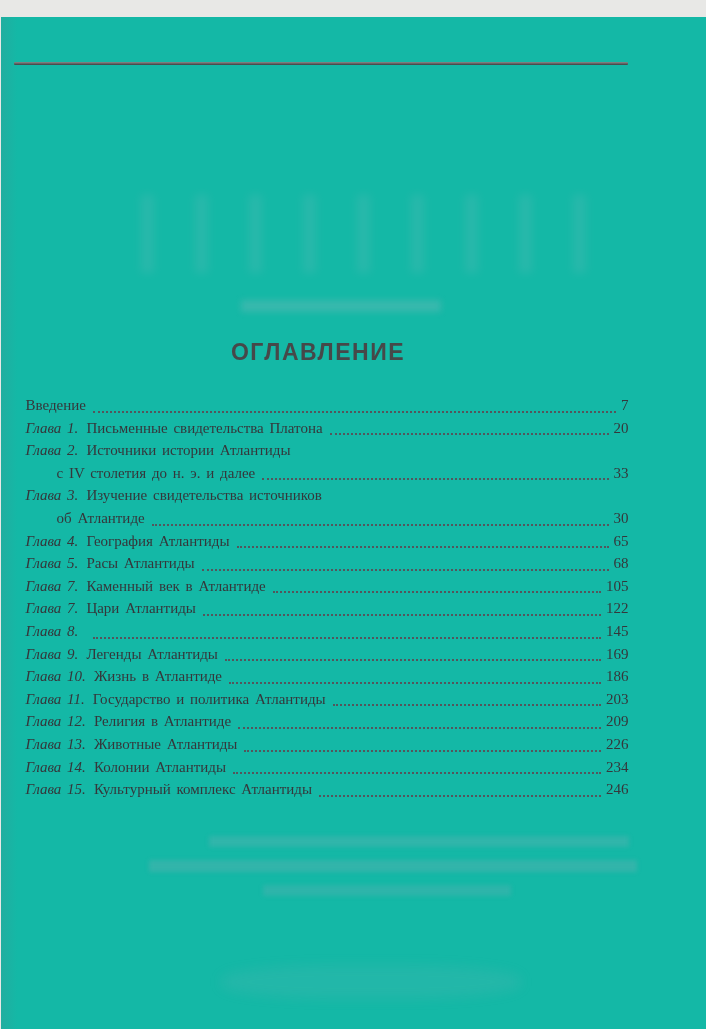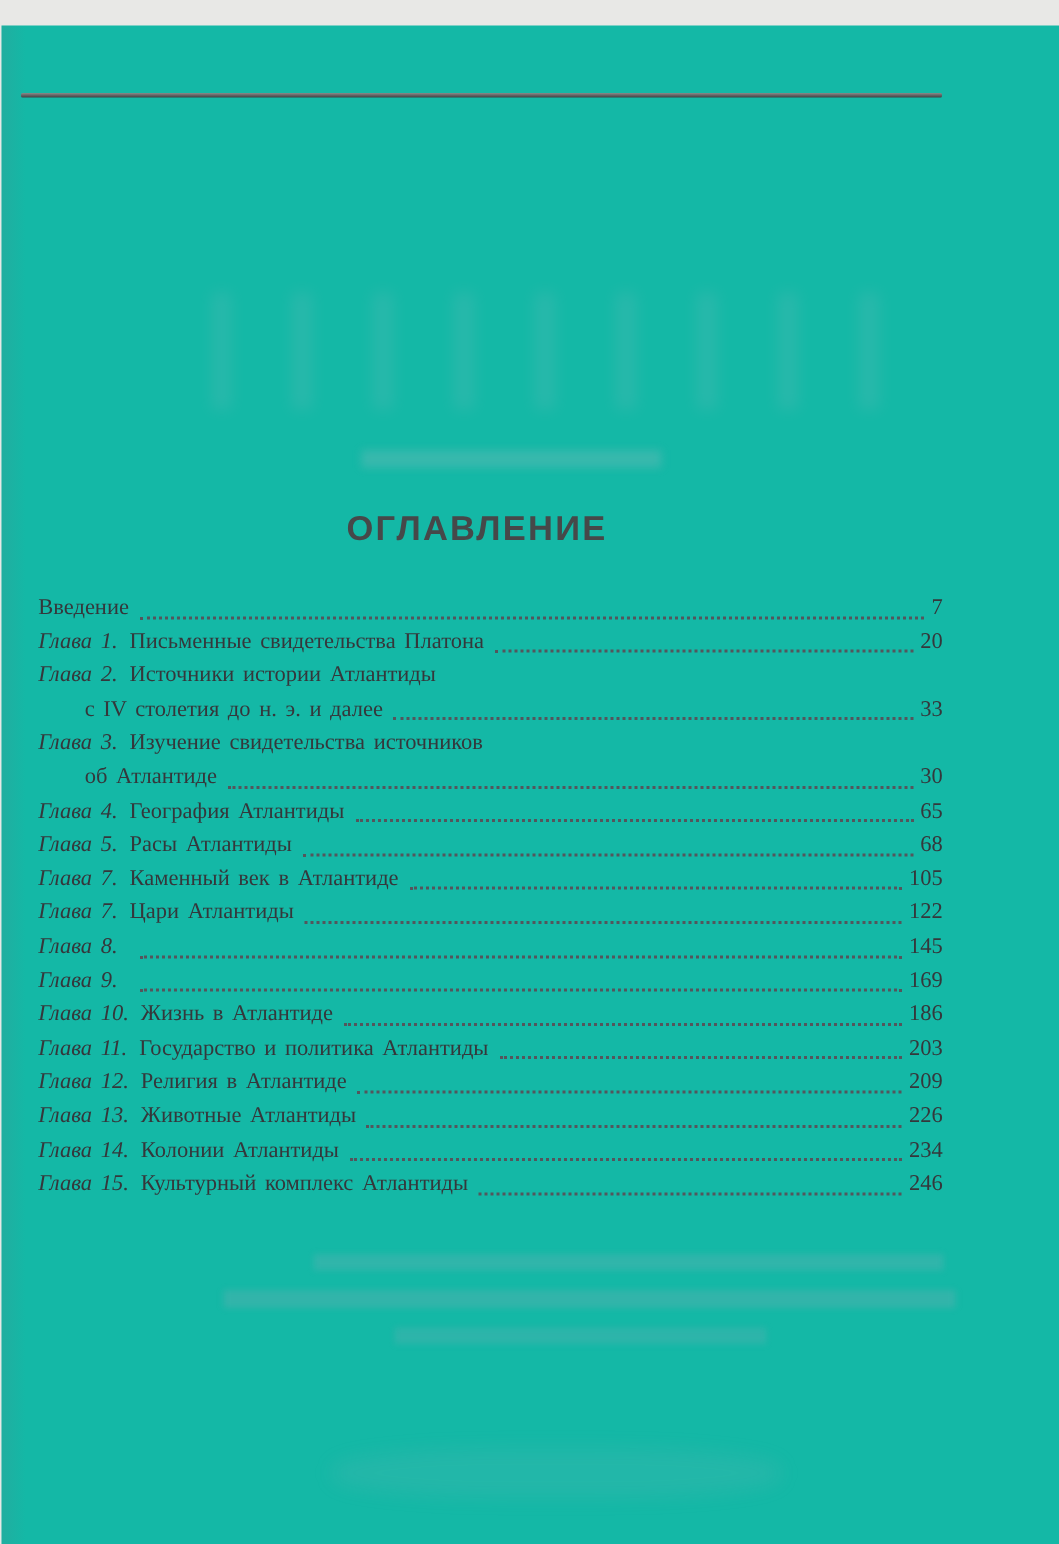--- a/index.html
+++ b/index.html
@@ -189,20 +189,21 @@
     <div class="toc-line main-line">
       <span class="chapter-label">Глава 8.</span>
       <span class="leader"></span>
       <span class="page-num">145</span>
     </div>
 
   </div>
       <div class="toc-entry">
     <div class="toc-line main-line">
       <span class="chapter-label">Глава 9.</span>
+      <span class="entry-title">Легенды Атлантиды</span>
       <span class="leader"></span>
       <span class="page-num">169</span>
     </div>
 
   </div>
       <div class="toc-entry">
     <div class="toc-line main-line">
       <span class="chapter-label">Глава 10.</span>
       <span class="entry-title">Жизнь в Атлантиде</span>
       <span class="leader"></span>

